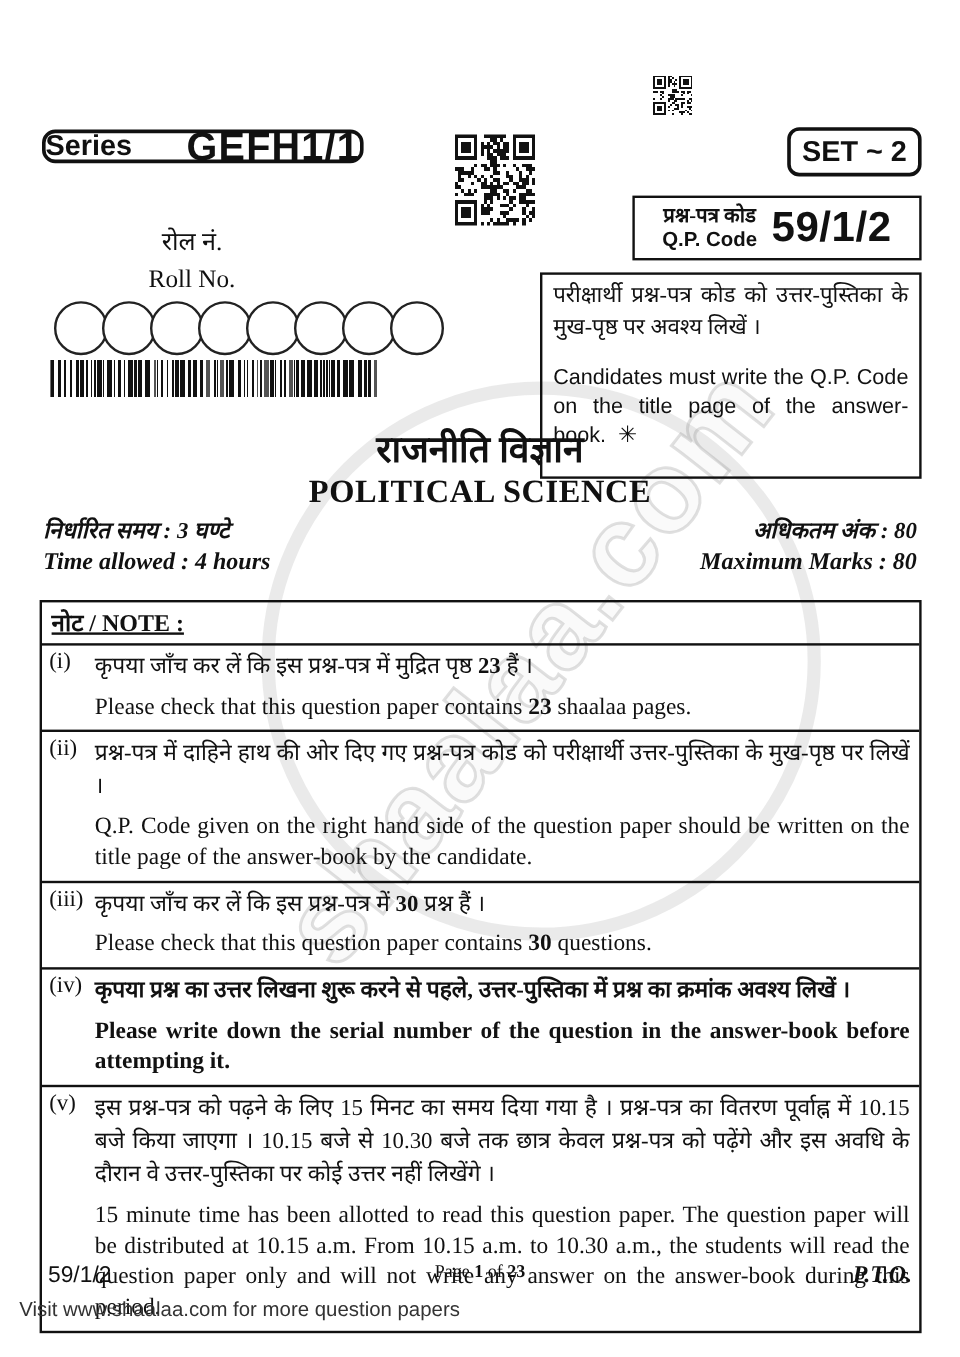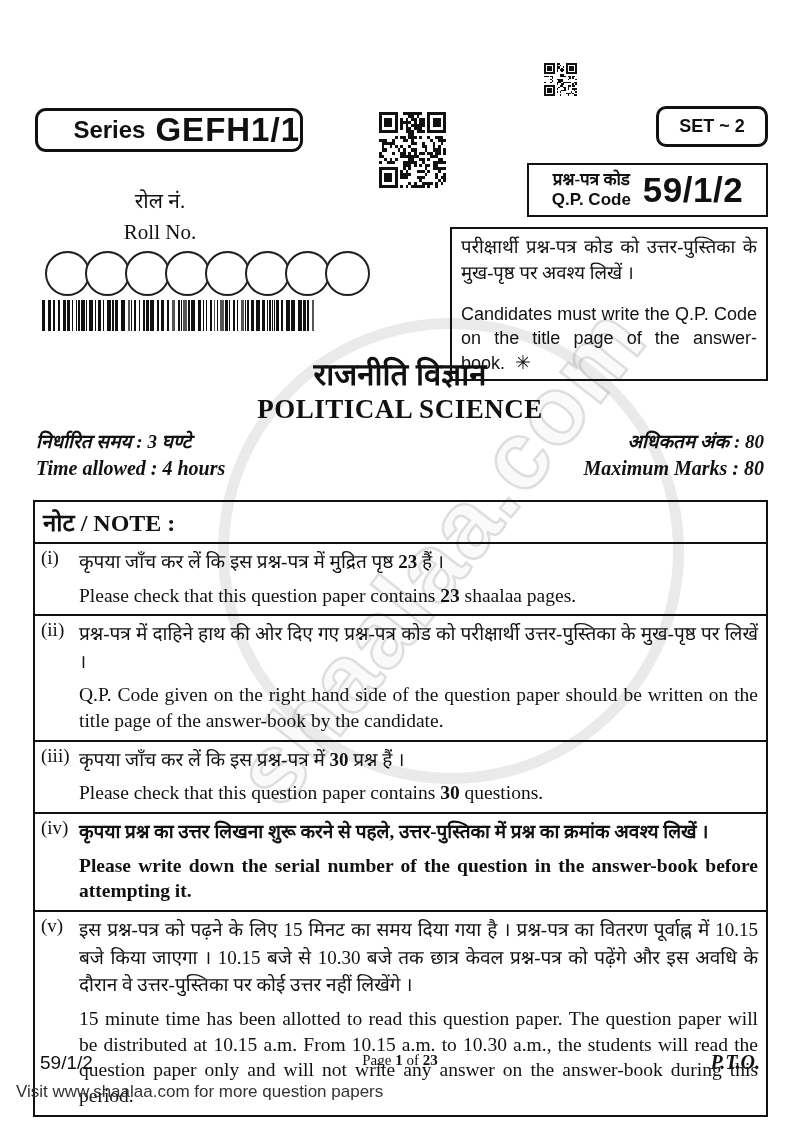--- a/index.html
+++ b/index.html
@@ -25,31 +25,31 @@
     font-family:"Liberation Sans",sans-serif;font-weight:bold;font-size:96px;
     letter-spacing:2px;color:rgba(130,130,130,0.20);
     pointer-events:none;white-space:nowrap;text-align:center;
   }
   @supports (-webkit-text-stroke: 1px black){
     .wm-text{color:rgba(150,150,150,0.05);-webkit-text-stroke:2.5px rgba(135,135,135,0.26);}
   }
 
   
   .series-box{
-    left:35px;top:108px;width:268px;height:44px;
+    left:35px;top:108px;width:268px;height:28px;
     border:3px solid #111;border-radius:11px;
-    display:flex;align-items:center;justify-content:flex-end;gap:10px;box-sizing:border-box;
+    display:flex;align-items:center;justify-content:space-between;gap:10px;box-sizing:border-box;
   }
   .series-label{font-size:24px;font-weight:bold;}
   .series-code{font-size:33px;font-weight:bold;letter-spacing:1px;}
   .set-box{
     left:656px;top:106px;width:112px;height:41px;
     border:3px solid #111;border-radius:10px;
     display:flex;align-items:center;justify-content:center;
-    font-size:18px;font-weight:bold;box-sizing:border-box;
+    font-size:24px;font-weight:bold;box-sizing:border-box;
   }
   .qp-box{
     left:527px;top:163px;width:241px;height:54px;
     border:2.5px solid #111;box-sizing:border-box;
     display:flex;align-items:center;justify-content:center;gap:12px;
   }
   .qp-labels{text-align:center;line-height:1.2;}
   .qp-label-hi{font-size:17px;font-weight:bold;}
   .qp-label-en{font-size:17px;font-weight:bold;}
   .qp-value{font-size:35px;font-weight:bold;letter-spacing:0.5px;}
@@ -64,41 +64,41 @@
   .circles-row{left:45px;top:251px;display:flex;}
   .roll-circle{
     width:45px;height:45px;border:2.2px solid #222;border-radius:50%;
     background:#fff;box-sizing:border-box;margin-right:-5px;flex:0 0 auto;
   }
   .barcode{left:42px;top:300px;width:273px;height:31px;}
   .barcode svg{width:100%;height:100%;display:block;}
 
   .cand-box{
     left:450px;top:227px;width:318px;border:2.5px solid #111;
-    box-sizing:border-box;padding:6px 9px 3px 9px;
+    box-sizing:border-box;padding:6px 9px 21px 9px;
   }
   .cand-hi{font-size:18.5px;line-height:1.4;text-align:justify;}
   .cand-en{font-size:18px;line-height:1.35;text-align:justify;margin-top:15px;}
   .cand-ast{font-size:19px;}
 
   
   .title-hi{left:0;top:352px;width:800px;text-align:center;font-size:31px;font-weight:bold;}
   .title-en{left:0;top:394px;width:800px;text-align:center;font-size:27px;font-weight:bold;letter-spacing:0.5px;}
 
   .meta-time-hi{left:36px;top:428px;font-size:19px;font-weight:bold;font-style:italic;}
   .meta-marks-hi{right:36px;top:428px;font-size:19px;font-weight:bold;font-style:italic;text-align:right;}
   .meta-time-en{left:36px;top:457px;font-size:20px;font-weight:bold;font-style:italic;}
   .meta-marks-en{right:36px;top:457px;font-size:20px;font-weight:bold;font-style:italic;text-align:right;}
 
   
   .note-table{
     left:33px;top:500px;width:735px;border:2.5px solid #111;box-sizing:border-box;
     background:transparent;
   }
-  .note-head{padding:3px 8px 4px 8px;font-size:24px;font-weight:bold;}
+  .note-head{padding:3px 8px 4px 8px;font-size:20px;font-weight:bold;text-decoration:underline;}
   .note-item{display:flex;border-top:2px solid #111;padding:3px 8px 4px 0;}
   .note-num{flex:0 0 44px;padding-left:6px;font-size:19px;box-sizing:border-box;}
   .note-body{flex:1;min-width:0;}
   .p-hi{font-size:19px;line-height:1.45;margin:1px 0 1px 0;text-align:justify;}
   .p-en{font-size:19.5px;line-height:1.32;margin:7px 0 2px 0;text-align:justify;}
   .bold-item .p-hi,.bold-item .p-en{font-weight:bold;}
 
   
   .footer-left{left:40px;top:1052px;font-size:19px;}
   .footer-page{left:0;top:1052px;width:800px;text-align:center;font-size:15px;font-family:Liberation Serif, serif;}

